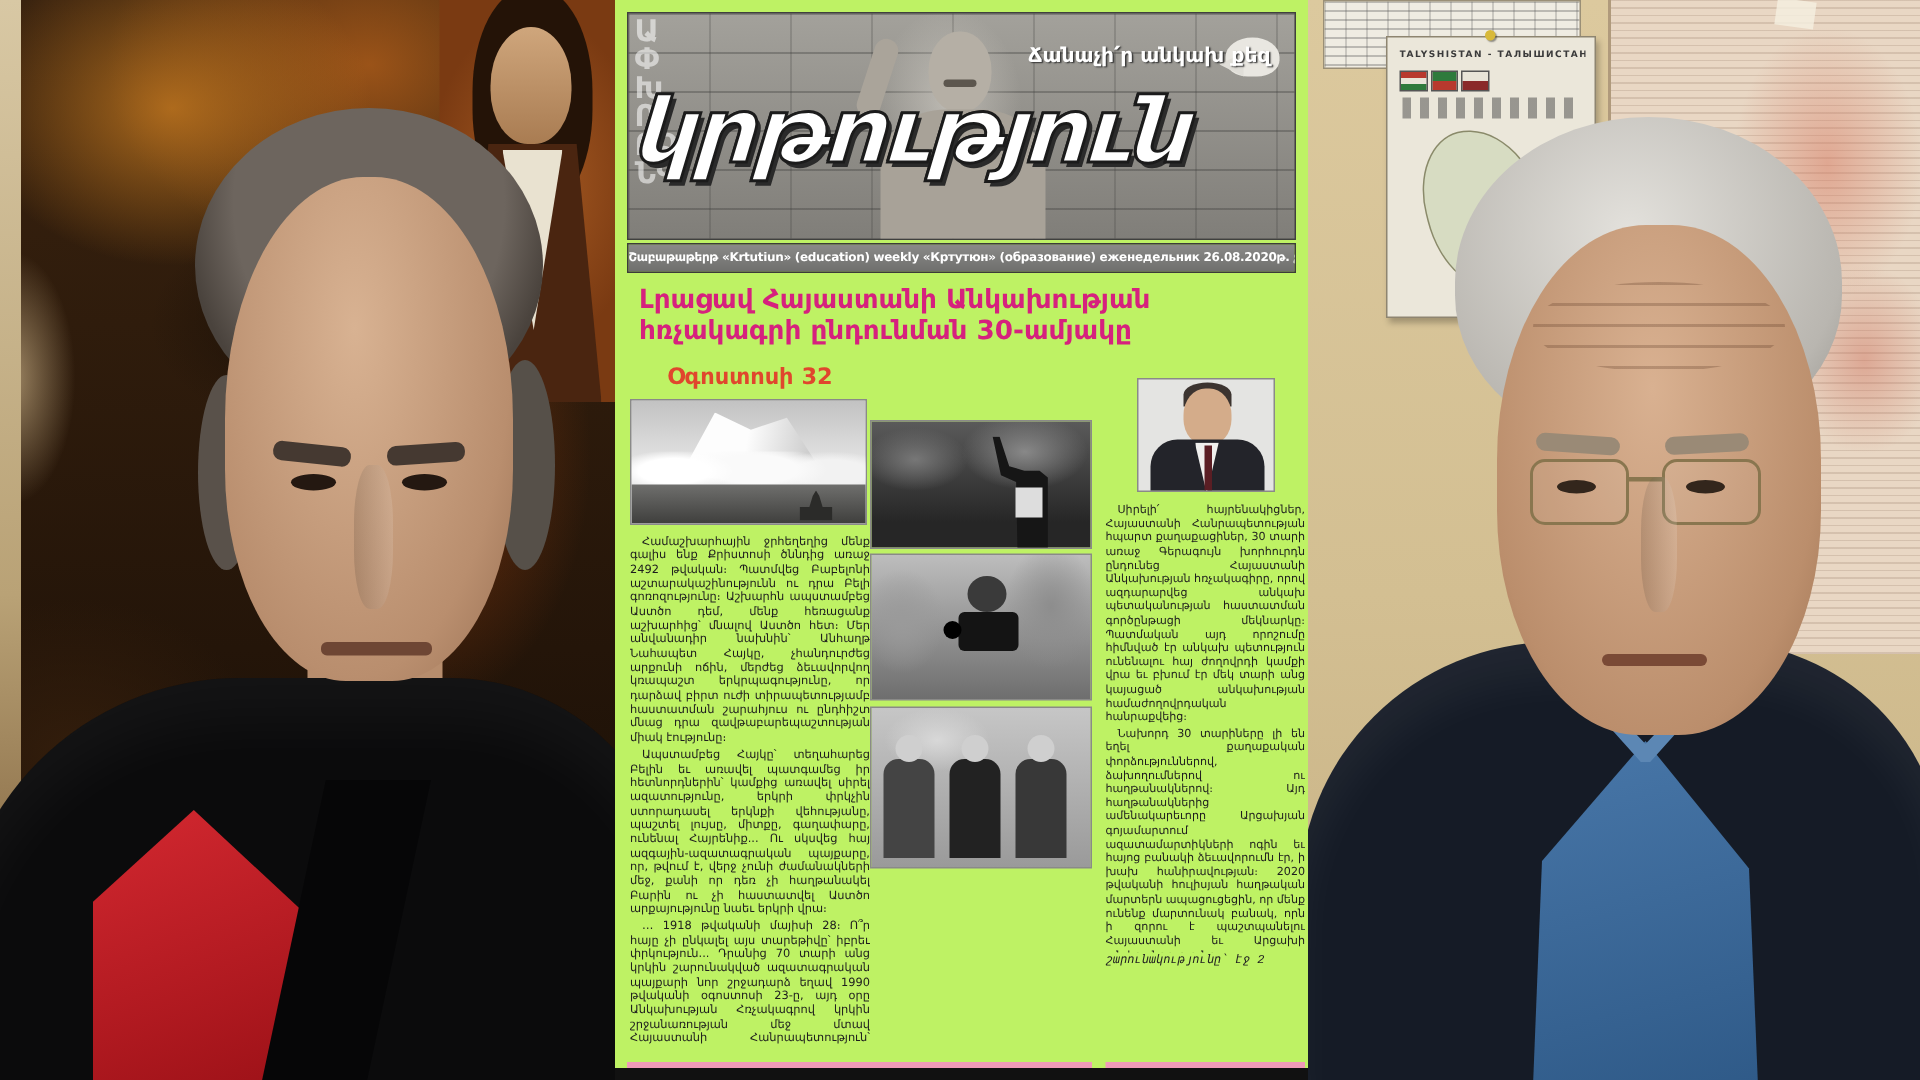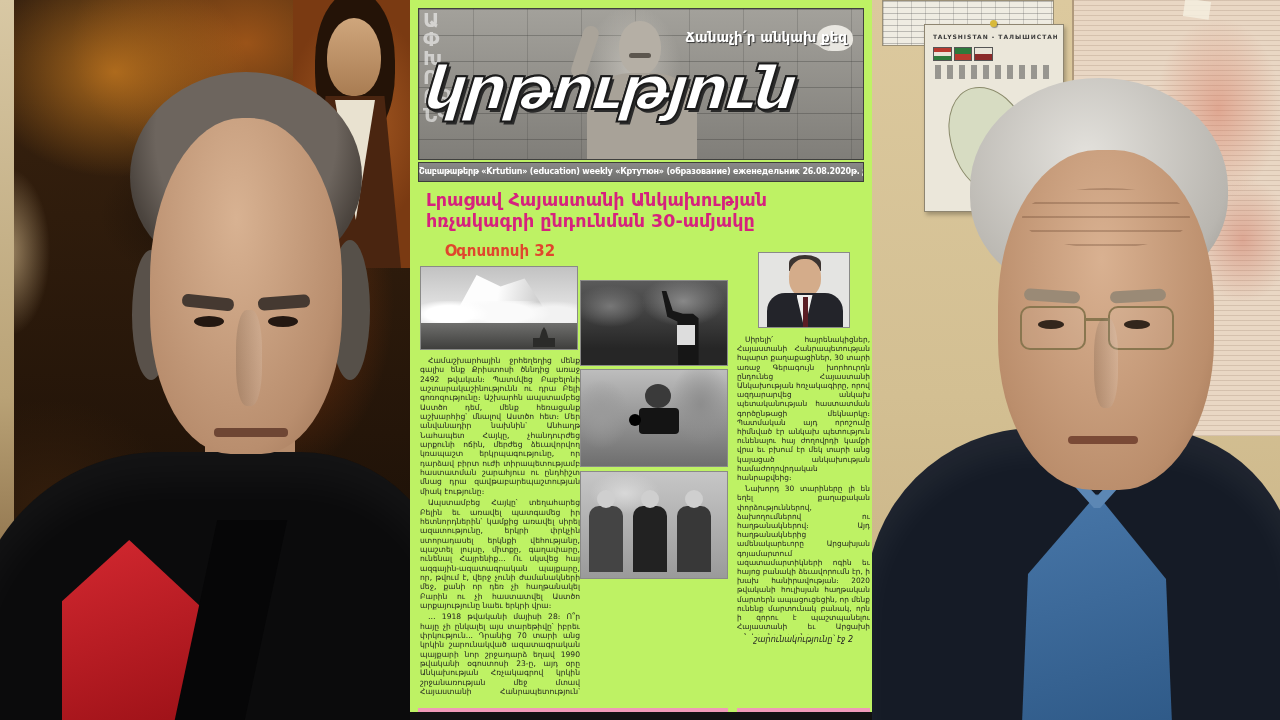--- a/index.html
+++ b/index.html
@@ -189,21 +189,21 @@
   .kicker{width:100%;text-align:center;font-size:10.5px;font-weight:bold;color:#d6217e;line-height:13px;}
   .ph-pm{margin:5px auto 0 auto;width:92px;height:76px;background:#e4e4e2;}
   .pm-head{position:absolute;left:30px;top:6px;width:32px;height:38px;border-radius:46%;background:#d4ac8a;}
   .pm-hair{position:absolute;left:30px;top:2px;width:32px;height:16px;border-radius:50% 50% 0 0;background:#3c3430;}
   .pm-suit{position:absolute;left:8px;top:40px;width:76px;height:36px;background:#23242a;border-radius:18px 18px 0 0;}
   .pm-shirt{position:absolute;left:38px;top:42px;width:16px;height:34px;background:#f0f0ee;clip-path:polygon(0 0,100% 0,50% 100%);}
   .pm-tie{position:absolute;left:44px;top:44px;width:5px;height:30px;background:#5a1e24;}
   .rbody-text{margin-top:7px;width:133px;height:300px;overflow:hidden;font-size:7.4px;line-height:9.2px;
     color:#1d1d1d;text-align:justify;}
   .rbody-text p{margin:0 0 2px 0;text-indent:8px;}
-  .continuation{width:133px;text-align:center;font-size:8px;font-style:italic;color:#222;}
+  .continuation{width:133px;text-align:left;font-size:8px;font-style:italic;color:#222;font-family:Liberation Mono, monospace;}
   .pinkbar{top:708px;height:5px;background:#ef9ab7;}
   .pinkbar.l{left:8px;width:310px;} .pinkbar.r{left:327px;width:133px;}
 </style>
 </head>
 <body>
 
 <div class="stage">
 
   <div class="abs left-video">
     <div class="abs painting-strip"></div>

